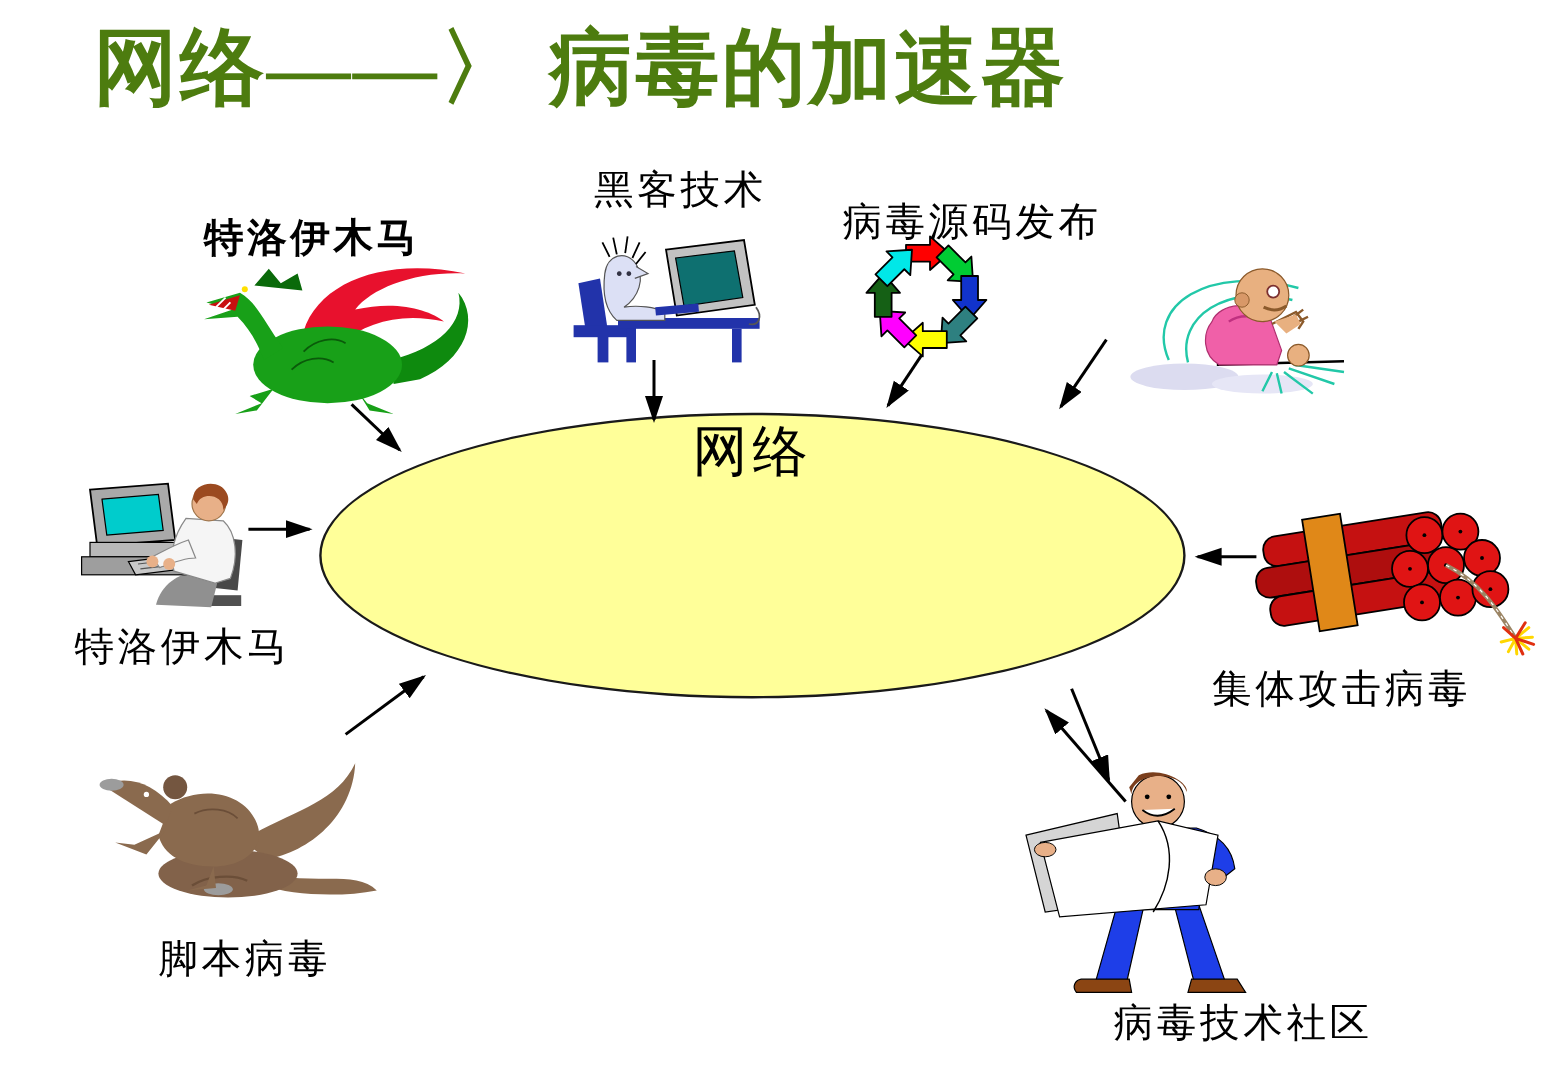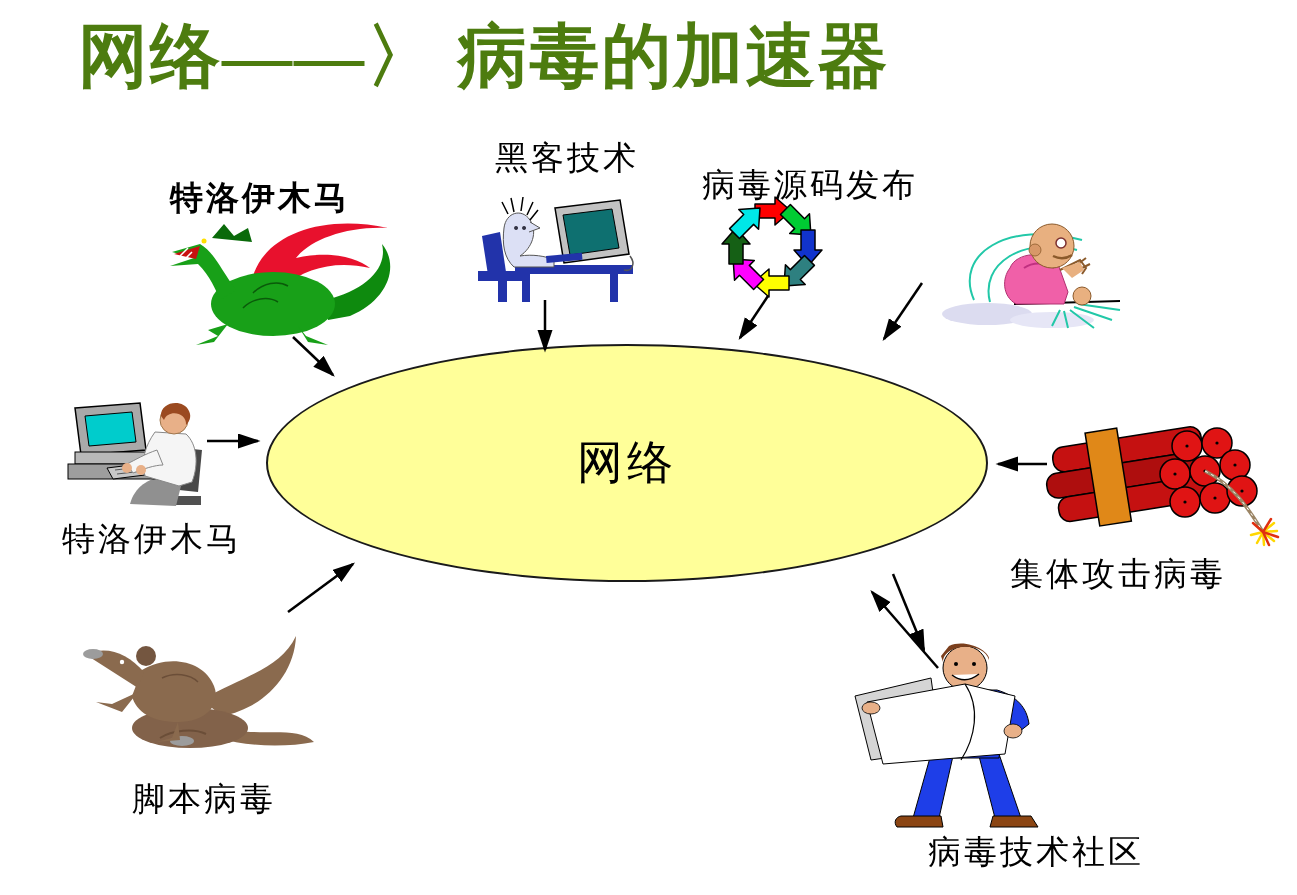--- a/index.html
+++ b/index.html
@@ -16,21 +16,21 @@
     letter-spacing:2px;white-space:nowrap;
   }
   .node-label{
     position:absolute;
     font-size:33px;letter-spacing:3px;color:#000;
     white-space:nowrap;
   }
   .network-ellipse{
     position:absolute;left:266px;top:344px;width:722px;height:238px;
     background:#FFFF99;border:2px solid #1a1a1a;border-radius:50%;
-    display:flex;align-items:center;justify-content:center;
+    display:flex;justify-content:center;
     box-sizing:border-box;
   }
   .network-ellipse span{font-size:46px;letter-spacing:4px;color:#000;}
   .clipart{position:absolute;}
   .arrow-layer{position:absolute;left:0;top:0;width:1297px;height:895px;pointer-events:none;}
 </style>
 </head>
 <body>
 
 <div class="canvas">

